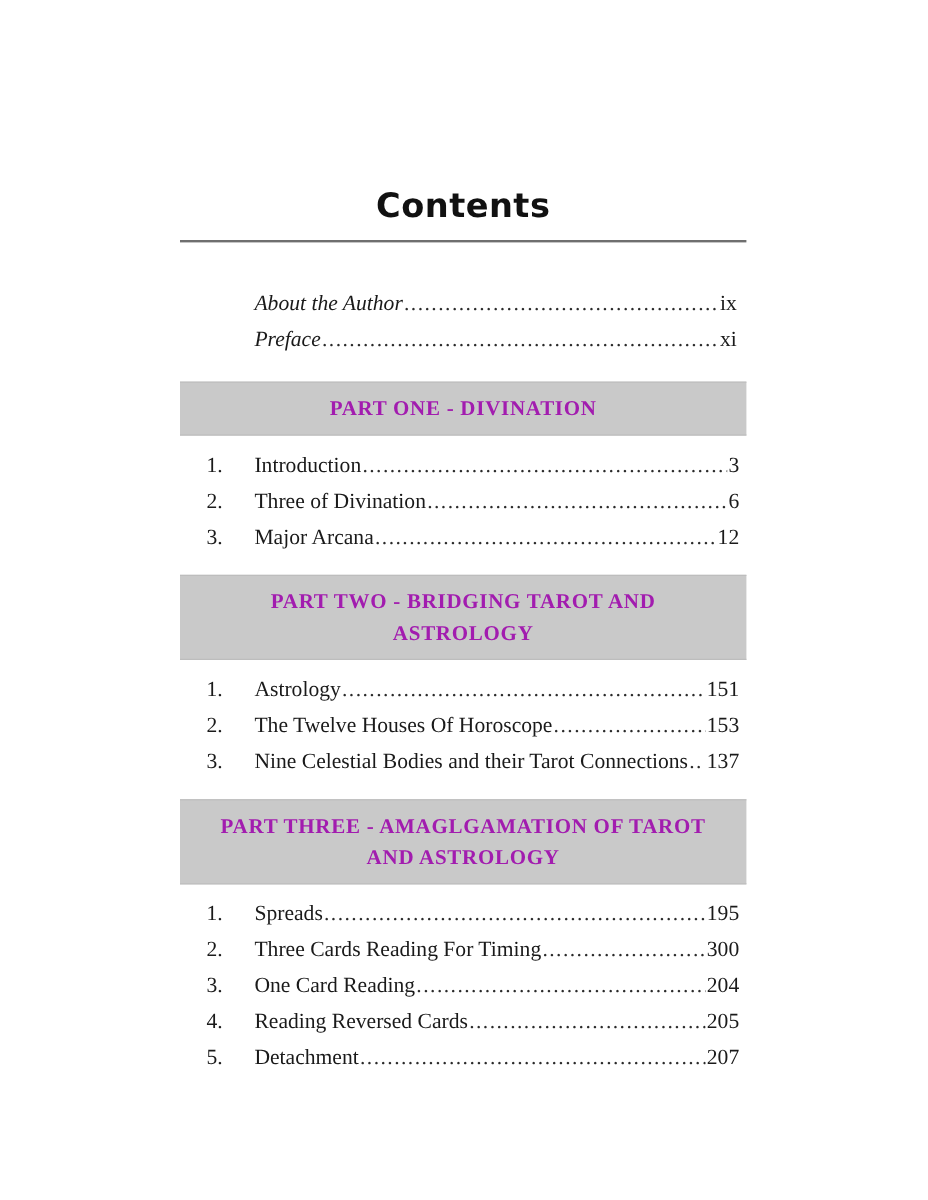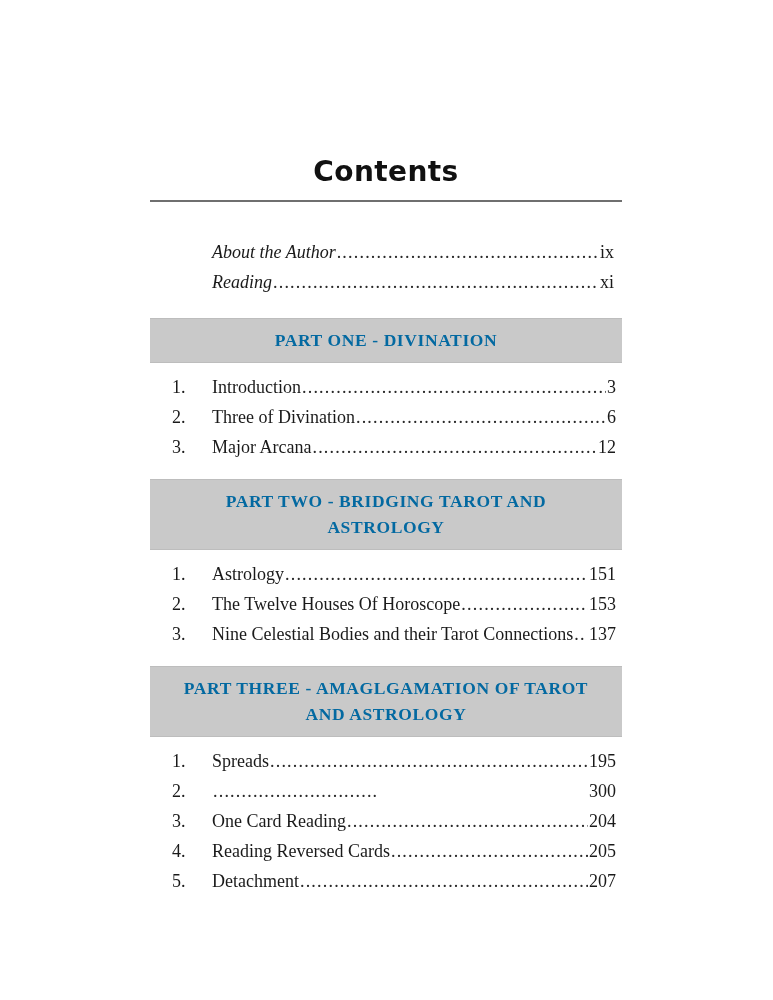--- a/index.html
+++ b/index.html
@@ -75,21 +75,21 @@
   }
   .part-band {
     background: #c9c9c9;
     border-top: 1px solid #bdbdbd;
     border-bottom: 1px solid #bdbdbd;
     text-align: center;
     font-family: "Liberation Serif", serif;
     font-weight: bold;
     font-size: 17.5px;
     letter-spacing: 0.6px;
-    color: #0369a1;
+    color: #a21caf;
     padding: 9px 20px 9px 20px;
     line-height: 1.45;
     margin: 10px 0 0 0;
   }
   .entries {
     margin: 14px 0 12px 0;
   }
   .entry-row {
     display: flex;
     align-items: baseline;
@@ -121,21 +121,21 @@
     <h1 class="toc-title">Contents</h1>
     <hr class="title-rule">
 
     <div class="front-matter">
       <div class="fm-row">
         <span class="fm-label">About the Author</span>
         <span class="leader">................................................................</span>
         <span class="fm-page">ix</span>
       </div>
       <div class="fm-row">
-        <span class="fm-label">Reading</span>
+        <span class="fm-label">Preface</span>
         <span class="leader">........................................................................</span>
         <span class="fm-page">xi</span>
       </div>
     </div>
 
     <div class="part-band">PART ONE - DIVINATION</div>
     <div class="entries">
       <div class="entry-row">
         <span class="entry-num">1.</span>
         <span class="entry-label">Introduction</span>
@@ -181,20 +181,21 @@
     <div class="part-band">PART THREE - AMAGLGAMATION OF TAROT AND ASTROLOGY</div>
     <div class="entries">
       <div class="entry-row">
         <span class="entry-num">1.</span>
         <span class="entry-label">Spreads</span>
         <span class="leader">.........................................................................</span>
         <span class="entry-page">195</span>
       </div>
       <div class="entry-row">
         <span class="entry-num">2.</span>
+        <span class="entry-label">Three Cards Reading For Timing</span>
         <span class="leader"> .............................</span>
         <span class="entry-page">300</span>
       </div>
       <div class="entry-row">
         <span class="entry-num">3.</span>
         <span class="entry-label">One Card Reading</span>
         <span class="leader"> ......................................................</span>
         <span class="entry-page">204</span>
       </div>
       <div class="entry-row">

